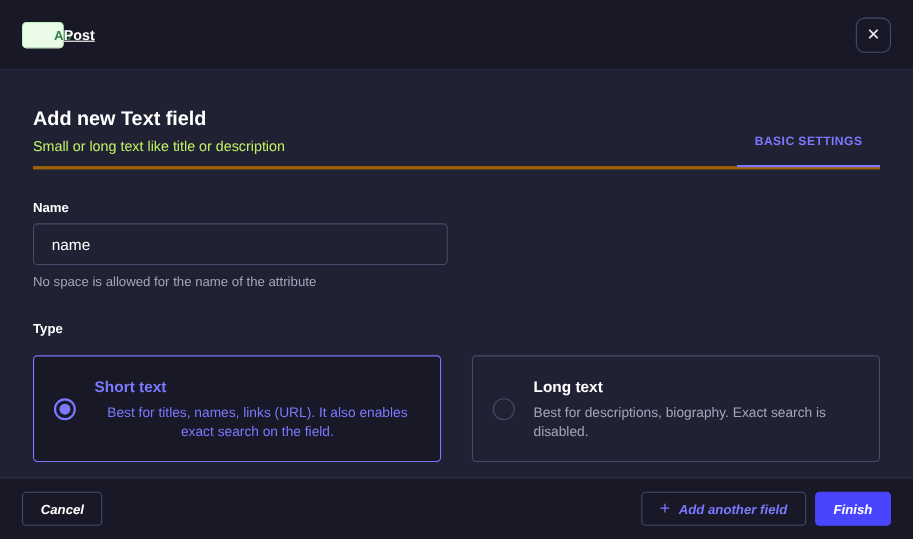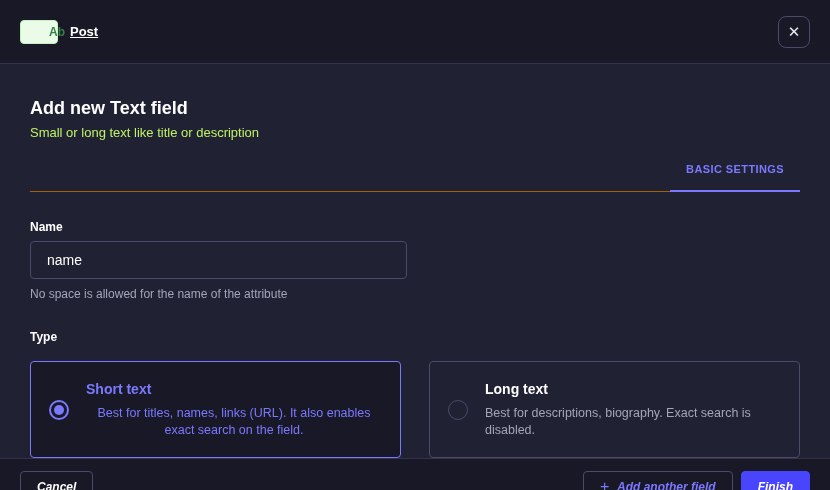--- a/index.html
+++ b/index.html
@@ -26,21 +26,20 @@
   .type-badge {
     width: 32px; height: 24px;
     background: #EAFBE7;
     color: #328048;
     border: 1px solid #C6F0C2;
     border-radius: 4px;
     font-size: 12px; font-weight: bold;
     display: flex; align-items: center; justify-content: center; padding-left: 36px;
   }
   .header-title {
-    margin-left: 12px;
     color: #FFFFFF;
     font-size: 13px; font-weight: bold; text-decoration: underline;
   }
   .close-btn {
     margin-left: auto;
     width: 32px; height: 32px;
     background: transparent;
     border: 1px solid #4A4A6A;
     border-radius: 8px;
     color: #EAEAEF;
@@ -50,22 +49,21 @@
   }
 
   
   .modal-body {
     flex: 1 1 auto;
     background: #212134;
     padding: 0 30px;
   }
   .heading-row {
     display: flex; justify-content: space-between; align-items: stretch;
-    border-bottom: 1px solid #a16207;
-    flex-direction: column;
+    border-bottom: 3px solid #a16207;
   }
   .heading-text { padding-top: 33px; padding-bottom: 10px; }
   .page-title {
     color: #FFFFFF;
     font-size: 18px; font-weight: bold;
     line-height: 22px;
   }
   .page-subtitle {
     margin-top: 5px;
     color: #bef264;

